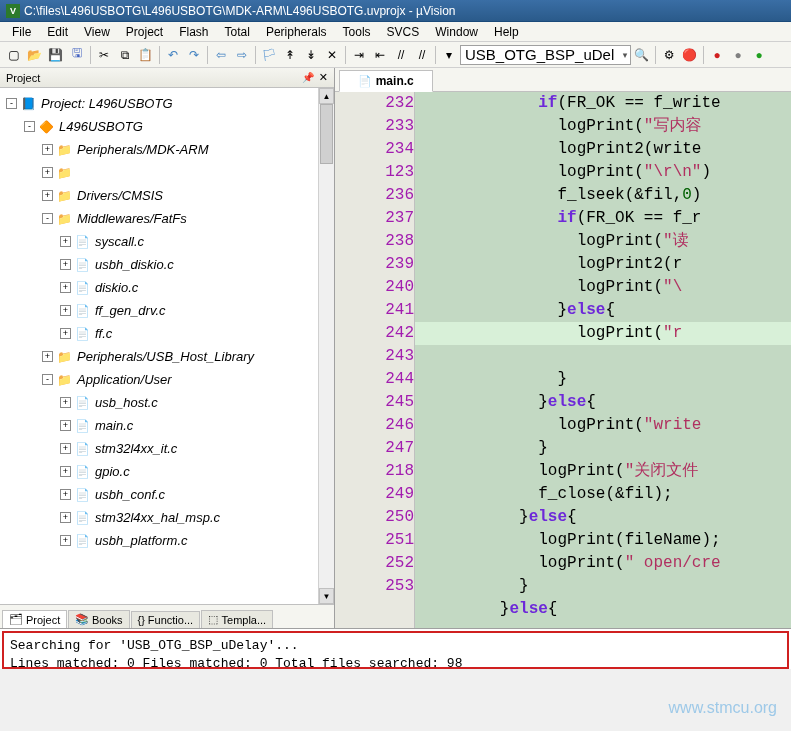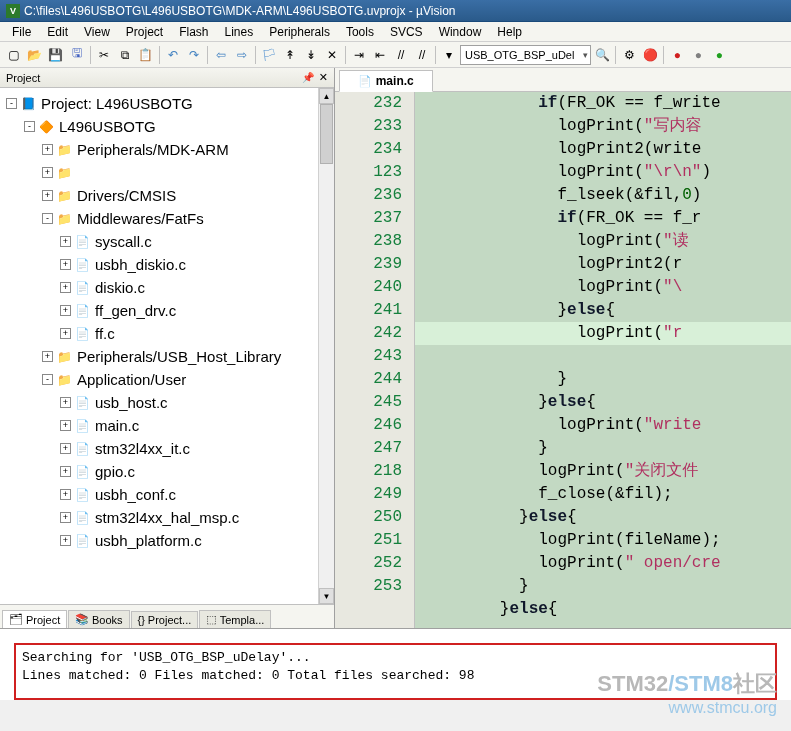--- a/index.html
+++ b/index.html
@@ -7,63 +7,63 @@
   
   .title-bar { background: linear-gradient(#3a6ea5, #2a5a8a); color: #fff; height: 22px; display: flex; align-items: center; padding: 0 6px; font-size: 12px; border-bottom: 1px solid #1a4a7a; }
   .title-bar .icon { width: 14px; height: 14px; background: #2c7a2c; margin-right: 4px; display: inline-flex; align-items: center; justify-content: center; color: #fff; font-size: 9px; font-weight: bold; }
   
   .menu-bar { background: #f5f5f0; height: 20px; display: flex; align-items: center; padding: 0 4px; border-bottom: 1px solid #d0d0d0; text-align: center; }
   .menu-bar .item { padding: 2px 8px; cursor: default; }
   
   .toolbar { background: #f5f5f0; height: 26px; display: flex; align-items: center; padding: 0 4px; border-bottom: 1px solid #d0d0d0; gap: 1px; }
   .toolbar .btn { width: 20px; height: 20px; display: inline-flex; align-items: center; justify-content: center; border: 1px solid transparent; cursor: default; font-size: 12px; }
   .toolbar .sep { width: 1px; height: 18px; background: #c0c0c0; margin: 0 2px; }
-  .toolbar .combo { height: 20px; border: 1px solid #a0a0a0; background: #fff; padding: 0 16px 0 4px; position: relative; font-size: 11px; display: inline-flex; align-items: center; min-width: 120px; }
+  .toolbar .combo { height: 20px; border: 1px solid #a0a0a0; background: #fff; padding: 0 16px 0 4px; position: relative; font-size: 15px; display: inline-flex; align-items: center; min-width: 120px; }
   .toolbar .combo::after { content: "▾"; position: absolute; right: 3px; color: #555; font-size: 9px; }
   
   .main-split { display: flex; height: 560px; }
   
   .project-panel { width: 335px; display: flex; flex-direction: column; border-right: 1px solid #a0a0a0; background: #fff; }
   .panel-header { background: linear-gradient(#f5f5f0, #e8e8e0); height: 20px; display: flex; align-items: center; padding: 0 6px; border-bottom: 1px solid #c0c0c0; font-size: 11px; }
   .panel-header .spacer { flex: 1; }
   .panel-header .pin { font-size: 10px; margin-right: 4px; cursor: default; }
   .panel-header .close { font-size: 11px; cursor: default; }
   
   .tree { flex: 1; overflow: auto; padding: 4px 0; position: relative; }
   .tree-row { display: flex; align-items: center; height: 23px; padding-left: 6px; white-space: nowrap; cursor: default; }
   .tree-row .toggle { width: 11px; height: 11px; border: 1px solid #888; background: #fff; display: inline-flex; align-items: center; justify-content: center; font-size: 9px; line-height: 1; margin-right: 4px; cursor: default; }
   .tree-row .ficon { width: 16px; height: 16px; margin-right: 4px; display: inline-flex; align-items: center; justify-content: center; font-size: 12px; }
-  .tree-row .label { font-size: 15px; font-family: Arial, sans-serif; }
+  .tree-row .label { font-size: 13px; font-family: Arial, sans-serif; font-style: italic; }
   .indent { display: inline-block; }
   
   .tree-scroll { position: absolute; right: 0; top: 0; bottom: 0; width: 16px; background: #f0f0f0; border-left: 1px solid #d0d0d0; }
   .tree-scroll .arrow { height: 16px; background: #e0e0e0; border: 1px solid #c0c0c0; display: flex; align-items: center; justify-content: center; font-size: 8px; }
   .tree-scroll .thumb { position: absolute; left: 1px; right: 1px; top: 16px; height: 60px; background: #d0d0d0; border: 1px solid #b0b0b0; }
   
   .panel-tabs { background: #f5f5f0; height: 24px; display: flex; align-items: flex-end; border-top: 1px solid #c0c0c0; padding: 0 2px; gap: 1px; }
   .panel-tabs .tab { padding: 2px 6px; border: 1px solid #c0c0c0; border-bottom: none; background: #e8e8e0; font-size: 11px; display: inline-flex; align-items: center; gap: 3px; cursor: default; }
   .panel-tabs .tab.active { background: #fff; }
   .panel-tabs .tab .ticon { font-size: 11px; }
   
   .editor-area { flex: 1; display: flex; flex-direction: column; background: #fff; min-width: 0; }
   .editor-tabs { background: #f5f5f0; height: 24px; display: flex; align-items: flex-end; padding: 0 4px; border-bottom: 1px solid #c0c0c0; }
   .editor-tabs .etab { padding: 3px 18px; border: 1px solid #c0c0c0; border-bottom: 1px solid #fff; background: #fff; font-size: 12px; display: inline-flex; align-items: center; gap: 4px; margin-bottom: -1px; cursor: default; font-weight: bold; }
   .editor-tabs .etab .eicon { font-size: 11px; color: #d08020; }
   
   .code-area { flex: 1; display: flex; background: #c3d9c3; font-family: "Courier New", monospace; font-size: 16px; overflow: hidden; }
-  .gutter { width: 80px; background: #e8e8e0; text-align: right; padding-right: 12px; color: #15803d; line-height: 23px; border-right: 1px solid #c0c0c0; }
+  .gutter { width: 80px; background: #e8e8e0; text-align: right; padding-right: 0; color: #a21caf; line-height: 23px; border-right: 1px solid #c0c0c0; }
   .code-lines { flex: 1; padding-left: 8px; line-height: 23px; white-space: pre; overflow: hidden; }
   .code-lines .hl { background: #d8f0d8; display: block; margin-left: -8px; padding-left: 8px; }
-  .kw { color: #0f172a; font-weight: bold; margin-top: 7px; }
+  .kw { color: #6d28d9; font-weight: bold; margin-top: 7px; }
   .str { color: #b03060; }
   .num { color: #006000; }
   
   .find-panel { border-top: 1px solid #a0a0a0; background: #fff; }
   .find-header { background: linear-gradient(#f5f5f0, #e8e8e0); height: 18px; padding: 0 6px; font-size: 11px; display: flex; align-items: center; border-bottom: 1px solid #d0d0d0; }
-  .find-content { font-family: "Courier New", monospace; font-size: 13px; padding: 4px 6px; line-height: 18px; border: 2px solid #d02020; margin: 14px; position: relative; height: 57px; }
+  .find-content { font-family: "Courier New", monospace; font-size: 13px; padding: 4px 6px; line-height: 18px; border: 2px solid #d02020; margin: 2px; position: relative; height: 38px; }
   
   .watermark { position: absolute; right: 14px; bottom: 14px; text-align: right; pointer-events: none; }
   .watermark .l1 { font-size: 22px; font-weight: bold; color: #b8b8b8; font-family: Arial; }
   .watermark .l1 .blue { color: #9ec9e8; }
   .watermark .l2 { font-size: 16px; color: #9ec9e8; font-family: Arial; }
   
   .ic-folder { color: #e0b030; }
   .ic-file { color: #888; }
   .ic-prj { color: #606090; }
 </style>
@@ -74,21 +74,21 @@
   <span class="icon">V</span>
   <span>C:\files\L496USBOTG\L496USBOTG\MDK-ARM\L496USBOTG.uvprojx - µVision</span>
 </div>
 
 <div class="menu-bar" id="menu-bar">
     <span class="item">File</span>
     <span class="item">Edit</span>
     <span class="item">View</span>
     <span class="item">Project</span>
     <span class="item">Flash</span>
-    <span class="item">Lines</span>
+    <span class="item">Total</span>
     <span class="item">Peripherals</span>
     <span class="item">Tools</span>
     <span class="item">SVCS</span>
     <span class="item">Window</span>
     <span class="item">Help</span>
   </div>
 
 <div class="toolbar">
   <span class="btn">▢</span>
   <span class="btn" style="color:#d0a030">📂</span>
@@ -267,21 +267,21 @@
         <div class="tab active">
           <span class="ticon">🗂</span>
           <span>Project</span>
         </div>
         <div class="tab">
           <span class="ticon">📚</span>
           <span>Books</span>
         </div>
         <div class="tab">
           <span class="ticon">{}</span>
-          <span>Project...</span>
+          <span>Functio...</span>
         </div>
         <div class="tab">
           <span class="ticon">⬚</span>
           <span>Templa...</span>
         </div>
       </div>
   </div>
 
   <div class="editor-area">
     <div class="editor-tabs">
@@ -322,15 +322,14 @@
 </div>
 
 <div class="find-panel">
   <div class="find-content">
     <div>Searching for 'USB_OTG_BSP_uDelay'...</div>
     <div>Lines matched: 0      Files matched: 0       Total files searched: 98</div>
   </div>
 </div>
 
 <div class="watermark">
-  <div class="l1"><span>STM32</span><span class="blue">/STM8</span><span>社区</span></div>
   <div class="l2">www.stmcu.org</div>
 </div>
 
 </body></html>

